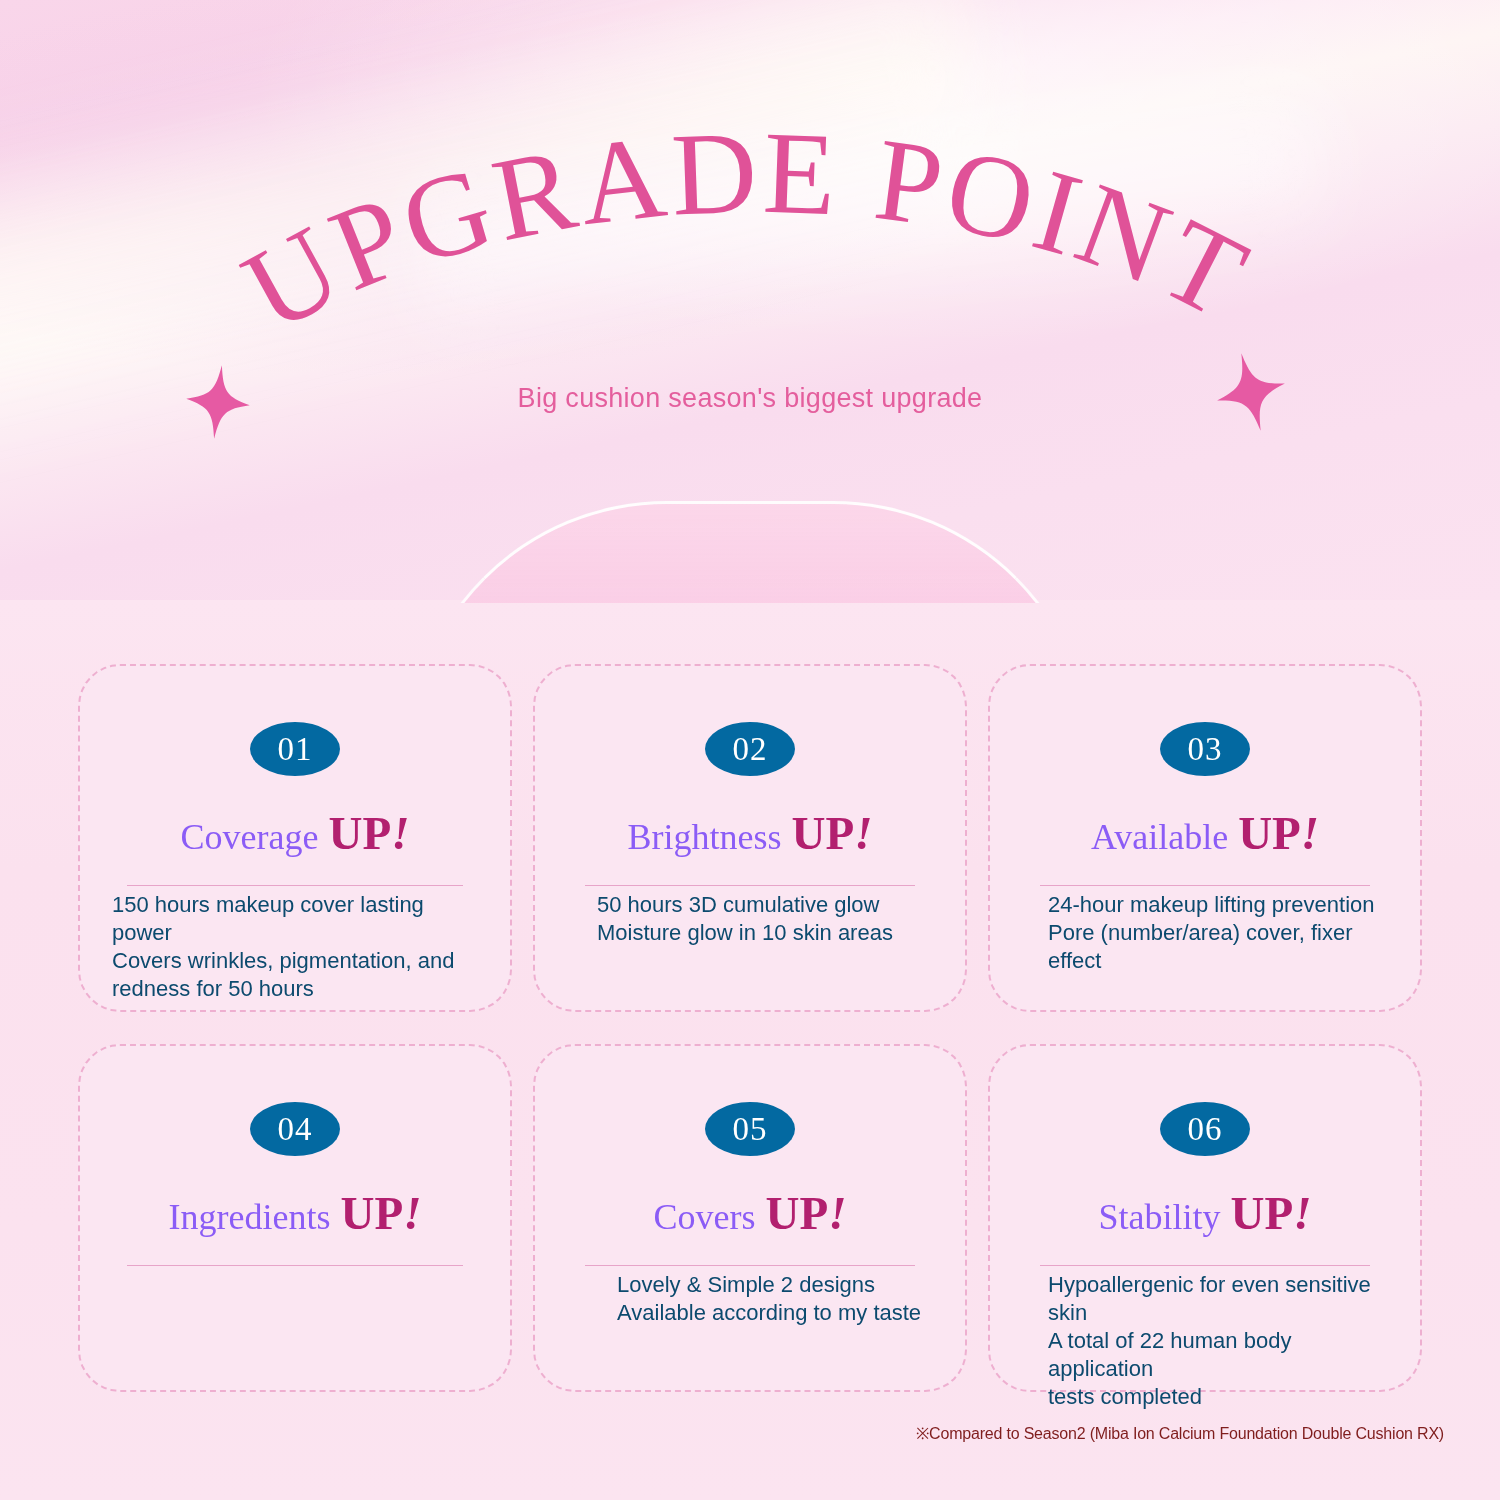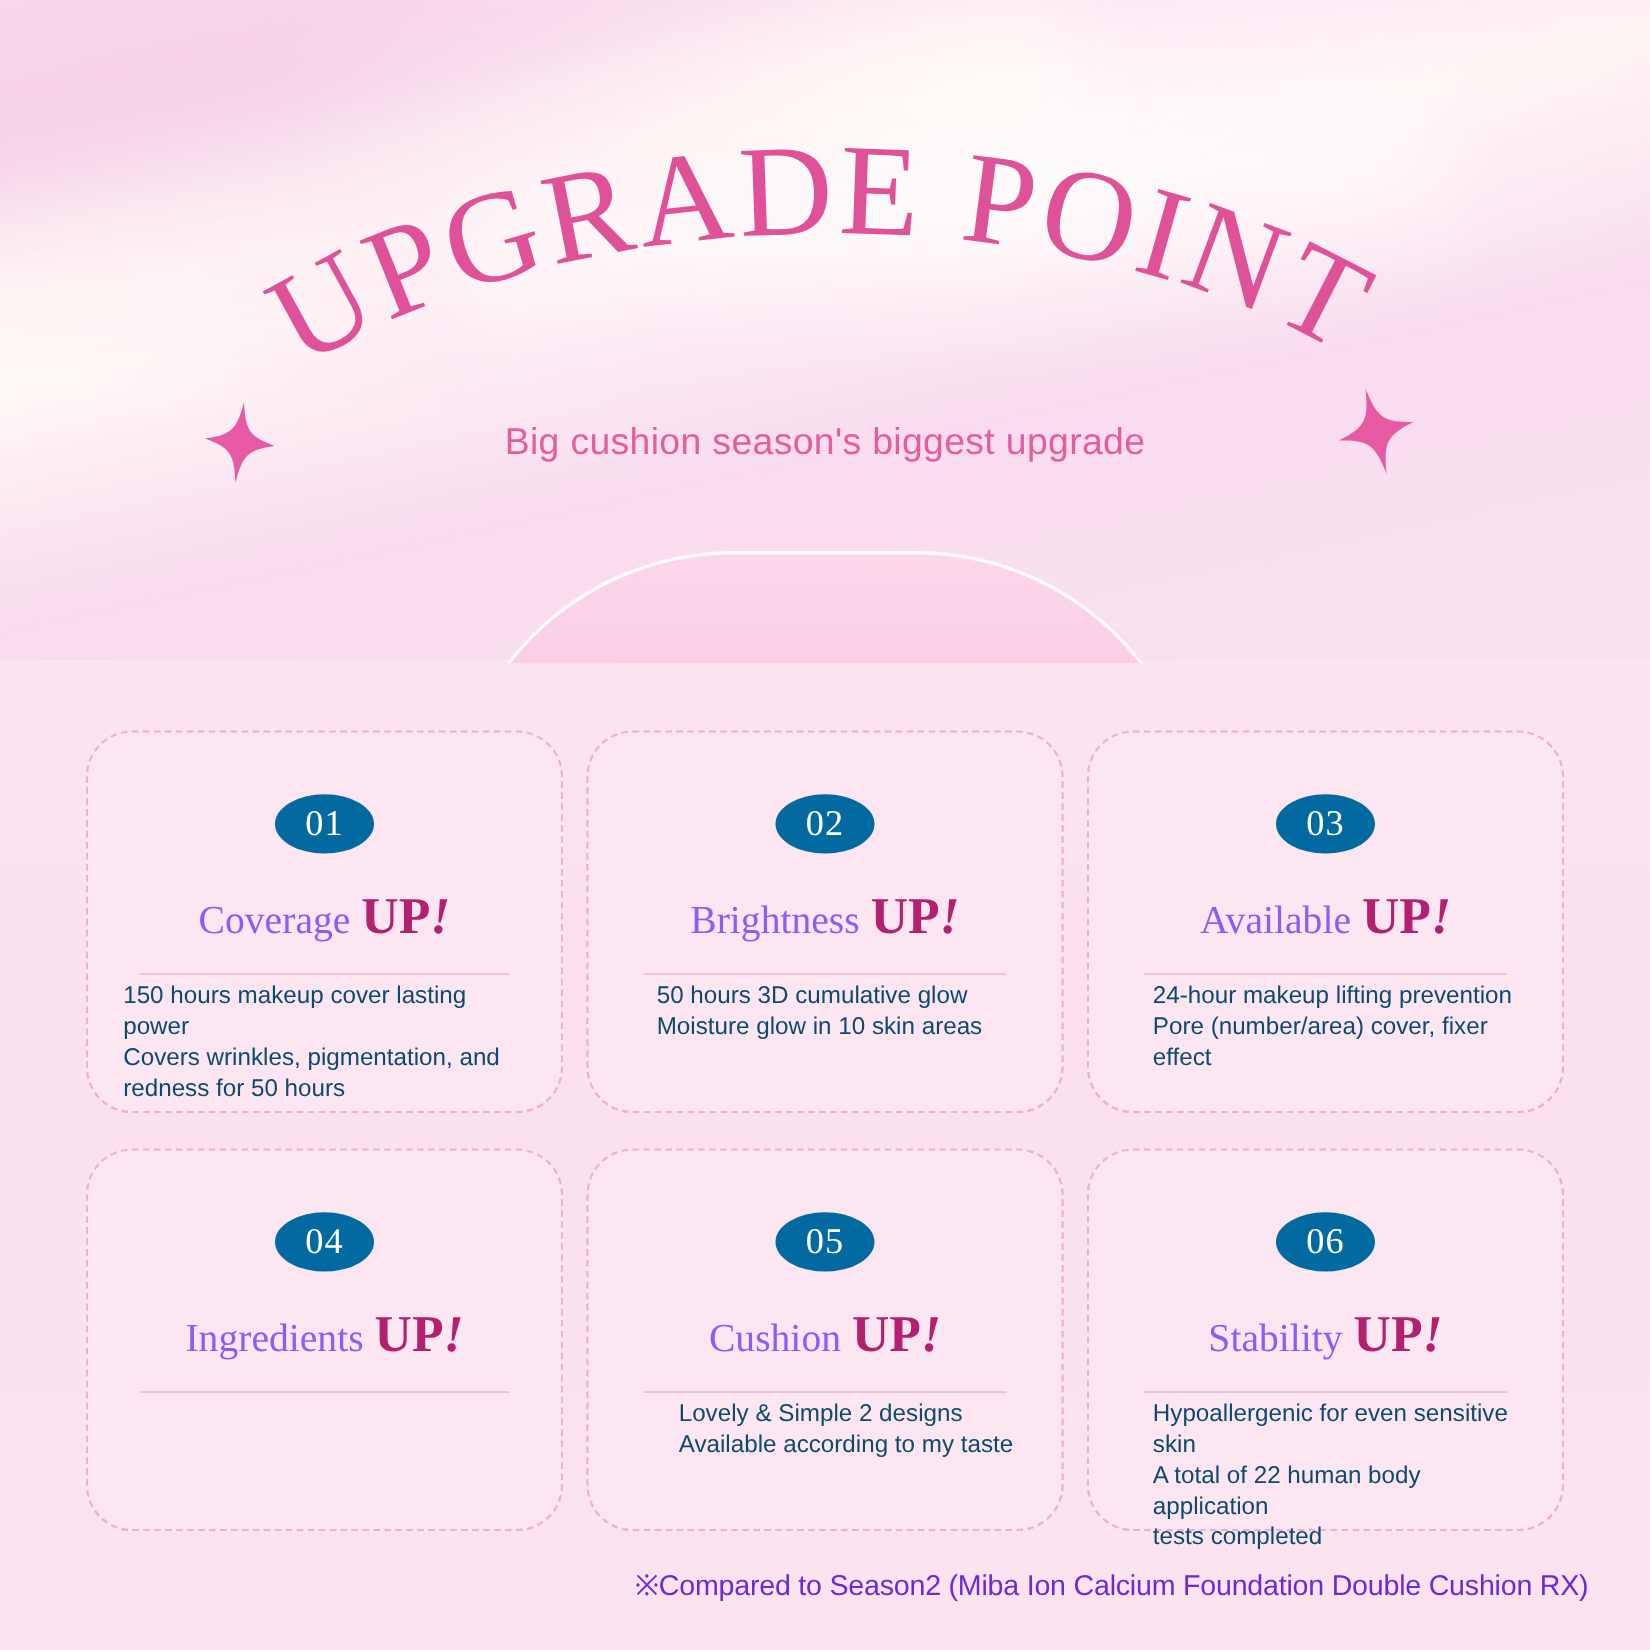--- a/index.html
+++ b/index.html
@@ -101,21 +101,21 @@
     fill:#e05298;
     letter-spacing:4px;
   }
 
   .subtitle {
     position:absolute;
     left:0; top:383px;
     width:1500px;
     text-align:center;
     font-family:"Liberation Sans", sans-serif;
-    font-size:34px;
+    font-size:27px;
     color:#e45e9d;
     letter-spacing:0.3px;
   }
 
   
   .sparkle { position:absolute; }
   .sparkle svg { display:block; }
   #sparkle-left  { left:186px; top:365px; transform:rotate(6deg); }
   #sparkle-right { left:1216px; top:352px; transform:rotate(-14deg); }
 
@@ -202,22 +202,22 @@
   .card[data-idx="6"] .divider { width:330px; }
 
   
   .footnote {
     position:absolute;
     left:0; top:1422px;
     width:1500px;
     padding-right:56px;
     text-align:right;
     font-family:"Liberation Sans", sans-serif;
-    font-size:26px;
-    color:#6d28d9;
+    font-size:16px;
+    color:#7f1d1d;
     letter-spacing:-0.2px;
   }
 </style>
 </head>
 <body>
 
 <div id="stage">
 
   <div class="hero">
     <div class="hero-streak"></div>
@@ -292,21 +292,21 @@
       <div class="badge">04</div>
       <div class="card-title">
         <span class="word">Ingredients</span><span class="up"><span>UP</span><span class="bang">!</span></span>
       </div>
       <div class="divider"></div>
     </div>
 
     <div class="card" data-idx="5">
       <div class="badge">05</div>
       <div class="card-title">
-        <span class="word">Cushion</span><span class="up"><span>UP</span><span class="bang">!</span></span>
+        <span class="word">Covers</span><span class="up"><span>UP</span><span class="bang">!</span></span>
       </div>
       <div class="divider"></div>
       <div class="card-body">Lovely &amp; Simple 2 designs
 Available according to my taste</div>
     </div>
 
     <div class="card" data-idx="6">
       <div class="badge">06</div>
       <div class="card-title">
         <span class="word">Stability</span><span class="up"><span>UP</span><span class="bang">!</span></span>

